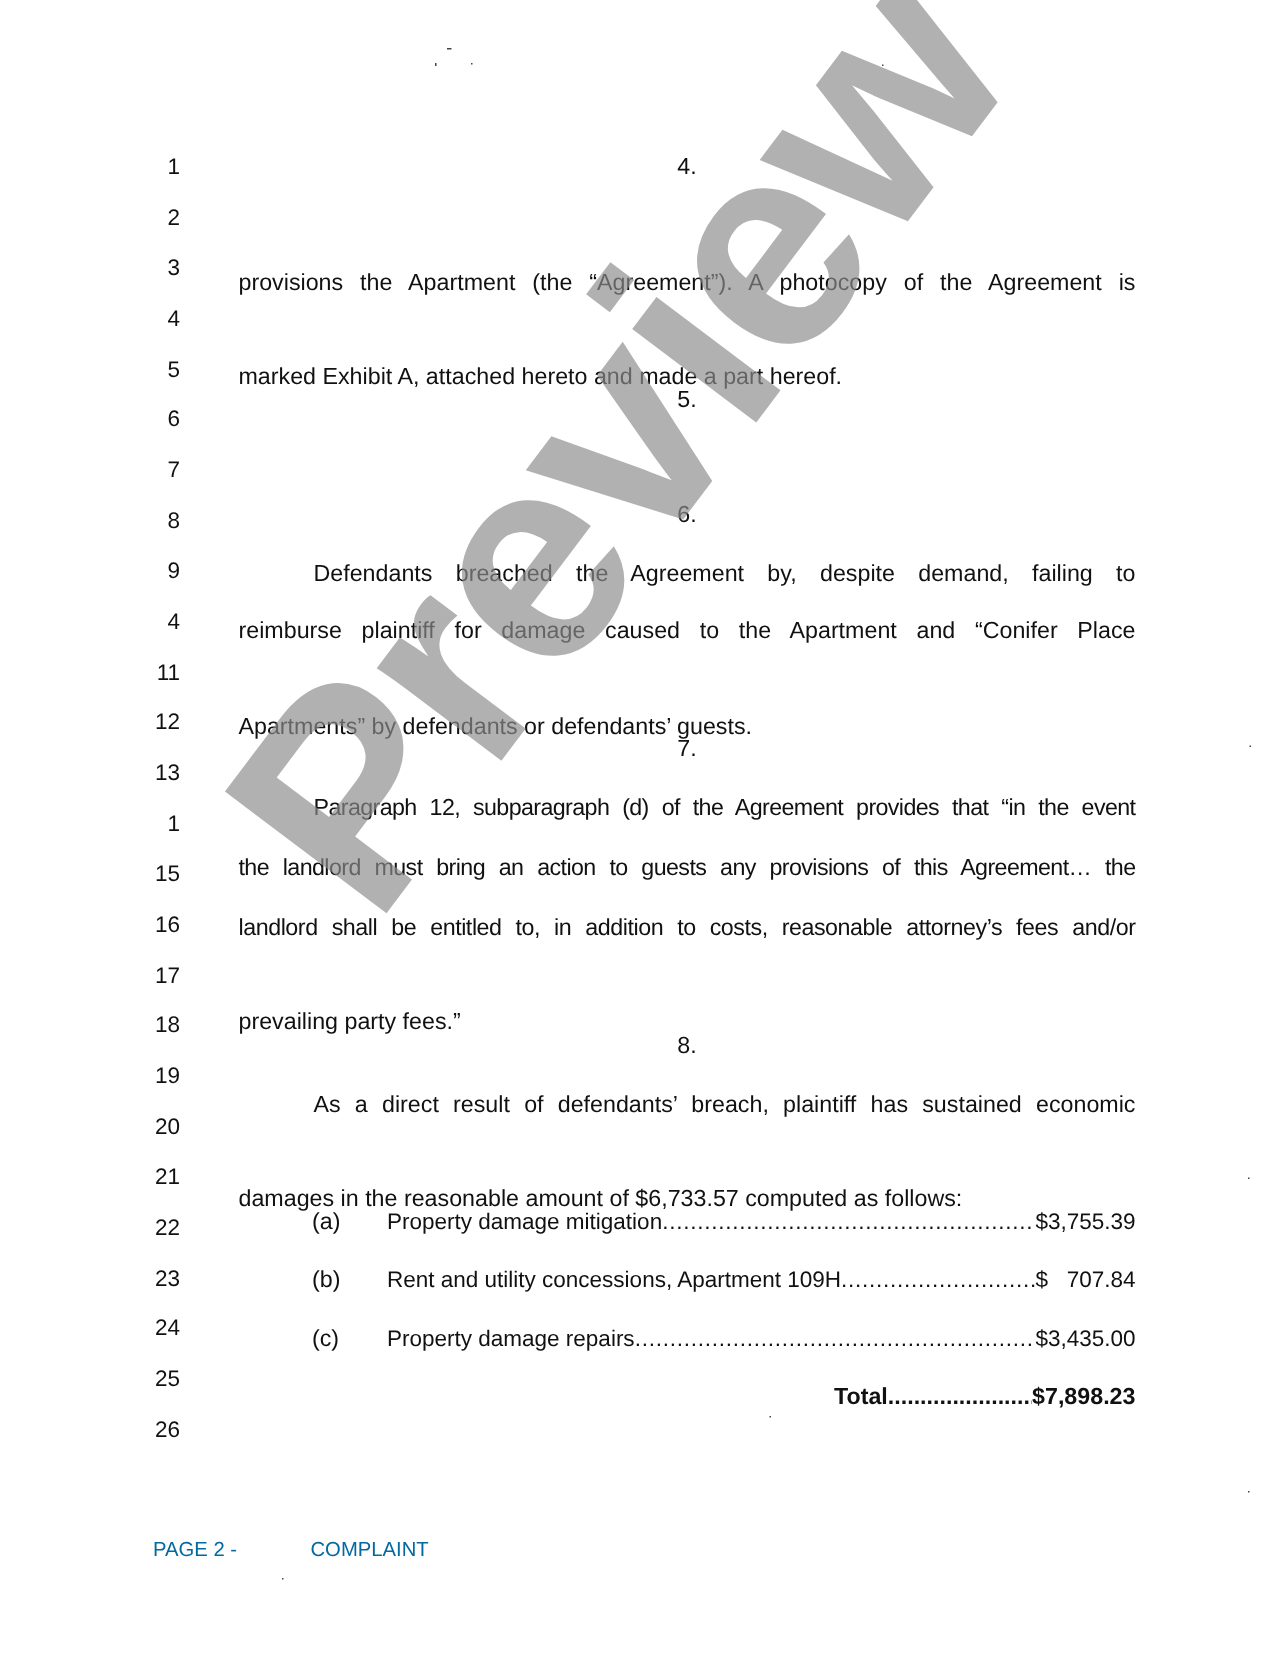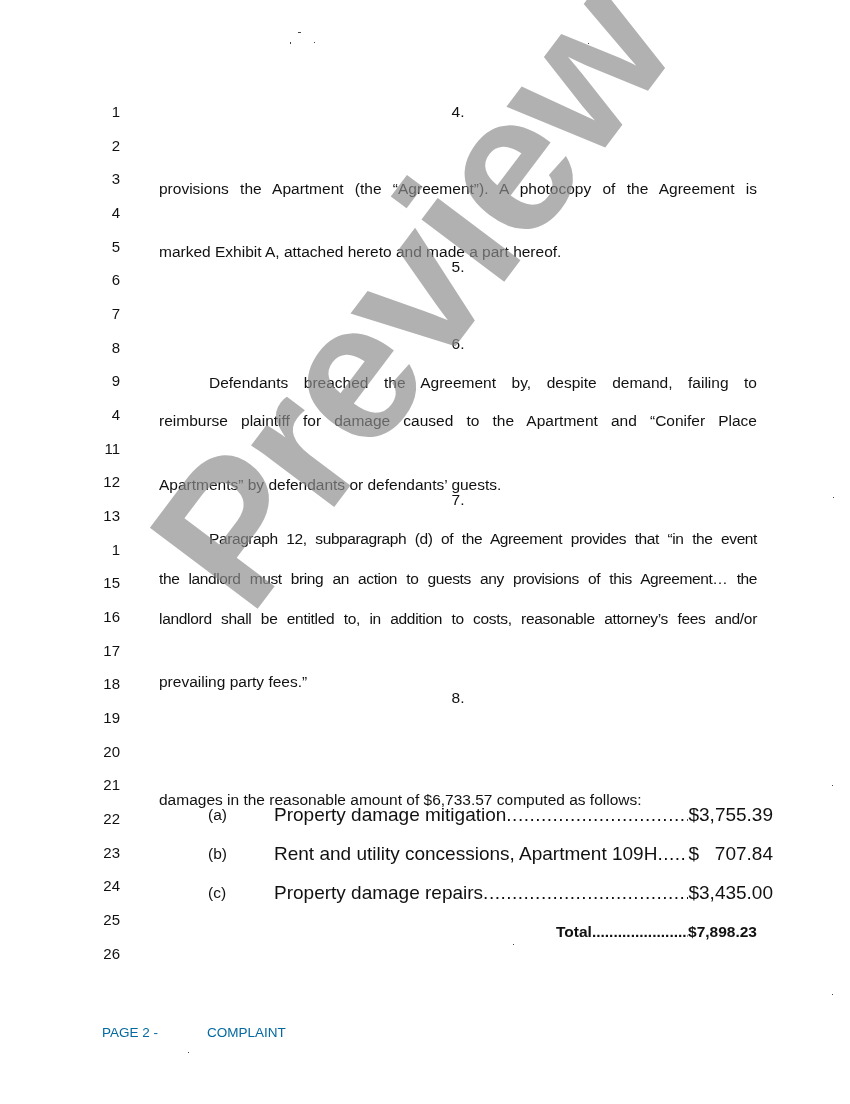--- a/index.html
+++ b/index.html
@@ -12,21 +12,21 @@
         font-size: 15px; line-height: 16px; color: #111; }
 
   
   .txt { position: absolute; font-size: 15.5px; line-height: 18px; white-space: nowrap; color: #111; }
   .just { left: 159px; width: 598px; text-align: justify; text-align-last: justify; }
   .indent { left: 209px; width: 548px; }
   .center { left: 159px; width: 598px; text-align: center; }
   .plain { left: 159px; margin-top: 24px; }
 
   .item-letter { position: absolute; left: 208px; font-size: 15.5px; line-height: 18px; }
-  .item-row { position: absolute; left: 274px; width: 499px; display: flex; font-size: 19px; line-height: 18px; }
+  .item-row { position: absolute; left: 258px; width: 499px; display: flex; font-size: 15px; line-height: 18px; }
   .item-row .label { white-space: nowrap; }
   .item-row .dots { flex: 1; overflow: hidden; white-space: nowrap; letter-spacing: 0.5px; }
   .item-row .dots::after { content: "..................................................................................................................................."; }
   .item-row .amt { white-space: nowrap; }
   .total-row { position: absolute; left: 556px; width: 201px; display: flex; font-size: 15.5px; line-height: 18px; font-weight: bold; }
   .total-row .dots { flex: 1; overflow: hidden; white-space: nowrap; }
   .total-row .dots::after { content: " ......................................................"; }
 
   
   .firm { position: absolute; left: 53px; top: 770px; width: 240px; transform-origin: 0 0;
@@ -101,20 +101,21 @@
   <div class="txt just" style="top:412px">reimburse plaintiff for damage caused to the Apartment and “Conifer Place</div>
   <div class="txt plain" style="top:452px">Apartments” by defendants or defendants’ guests.</div>
 
   <div class="txt center" style="top:491px">7.</div>
   <div class="txt just indent" style="top:530px;letter-spacing:-0.4px">Paragraph 12, subparagraph (d) of the Agreement provides that “in the event</div>
   <div class="txt just" style="top:570px;letter-spacing:-0.4px">the landlord must bring an action to guests any provisions of this Agreement… the</div>
   <div class="txt just" style="top:610px;letter-spacing:-0.3px">landlord shall be entitled to, in addition to costs, reasonable attorney’s fees and/or</div>
   <div class="txt plain" style="top:649px">prevailing party fees.”</div>
 
   <div class="txt center" style="top:689px">8.</div>
+  <div class="txt just indent" style="top:728px">As a direct result of defendants’ breach, plaintiff has sustained economic</div>
   <div class="txt plain" style="top:767px">damages in the reasonable amount of $6,733.57 computed as follows:</div>
 
   <div>
     <div>
       <span class="item-letter" style="top:806px">(a)</span>
       <div class="item-row" style="top:806px">
         <span class="label">Property damage mitigation</span>
         <span class="dots"></span>
         <span class="amt">$3,755.39</span>
       </div>

